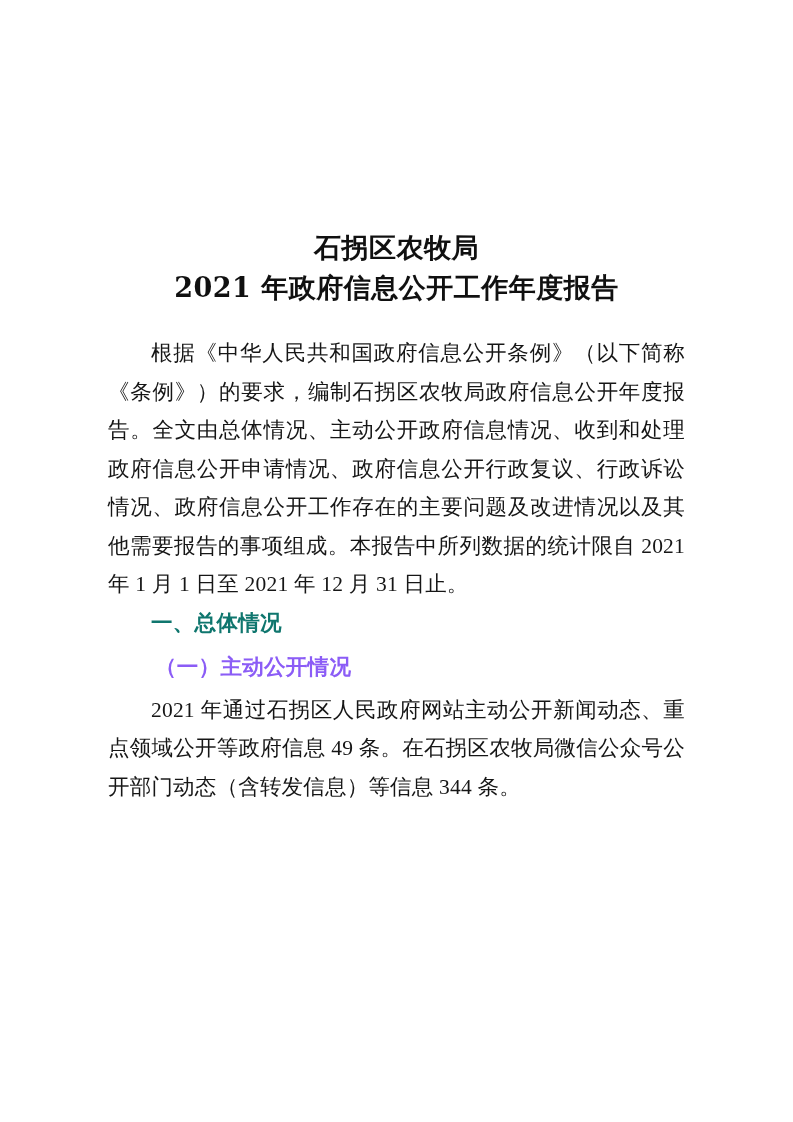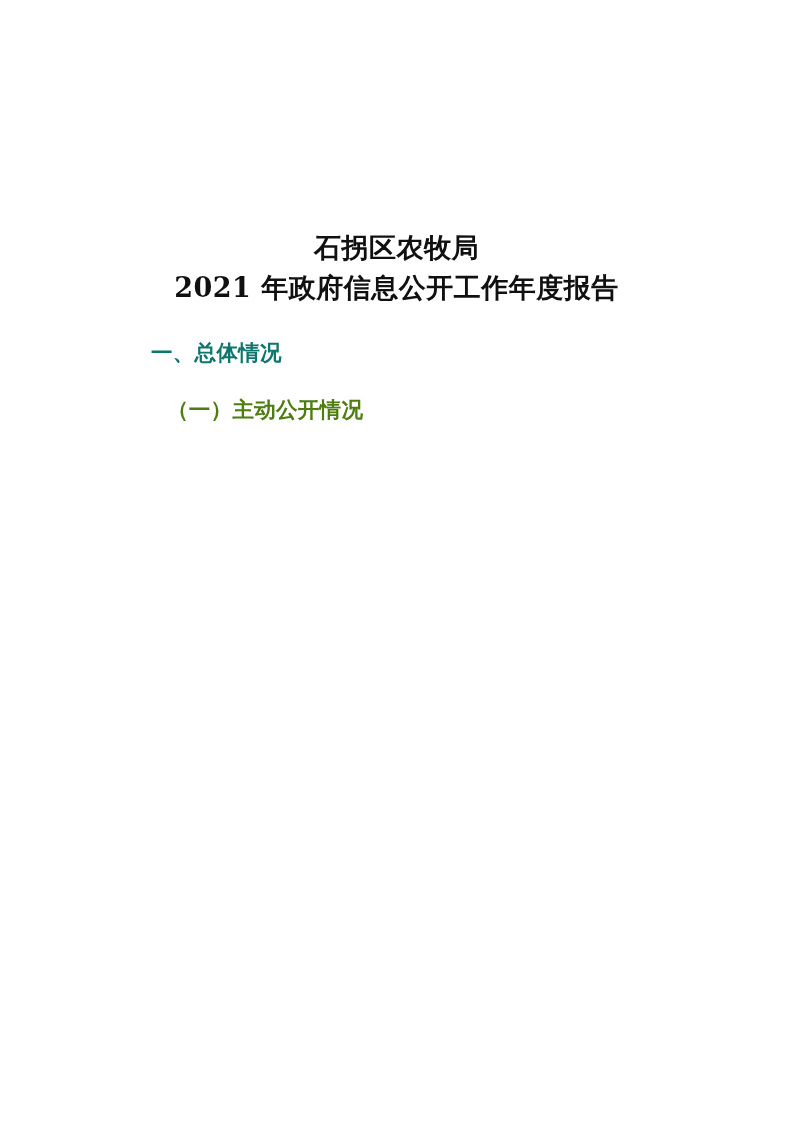--- a/index.html
+++ b/index.html
@@ -54,38 +54,40 @@
     margin: 0;
     color: #0f766e;
     letter-spacing: 0.3px;
   }
   .sub-head {
     font-family: "DejaVu Serif", "Liberation Serif", serif;
     font-weight: bold;
     font-size: 21.5px;
     line-height: 38.5px;
     text-indent: 2em;
-    margin: 16px;
-    color: #4d7c0f;
+    margin: 4px;
+    color: #8b5cf6;
     letter-spacing: 0.3px;
   }
   .gap-small { height: 2px; }
 </style>
 </head>
 <body>
 
 <div class="page">
 
   <h1 class="doc-title">
     <span class="line">石拐区农牧局</span>
     <span class="line">2021 年政府信息公开工作年度报告</span>
   </h1>
 
+  <p class="body-para">根据《中华人民共和国政府信息公开条例》（以下简称《条例》）的要求，编制石拐区农牧局政府信息公开年度报告。全文由总体情况、主动公开政府信息情况、收到和处理政府信息公开申请情况、政府信息公开行政复议、行政诉讼情况、政府信息公开工作存在的主要问题及改进情况以及其他需要报告的事项组成。本报告中所列数据的统计限自 2021 年 1 月 1 日至 2021 年 12 月 31 日止。</p>
 
   <p class="section-head">一、总体情况</p>
 
 
   <div class="gap-small"></div>
 
   <p class="sub-head">（一）主动公开情况</p>
 
+  <p class="body-para">2021 年通过石拐区人民政府网站主动公开新闻动态、重点领域公开等政府信息 49 条。在石拐区农牧局微信公众号公开部门动态（含转发信息）等信息 344 条。</p>
 
 </div>
 
 </body></html>

